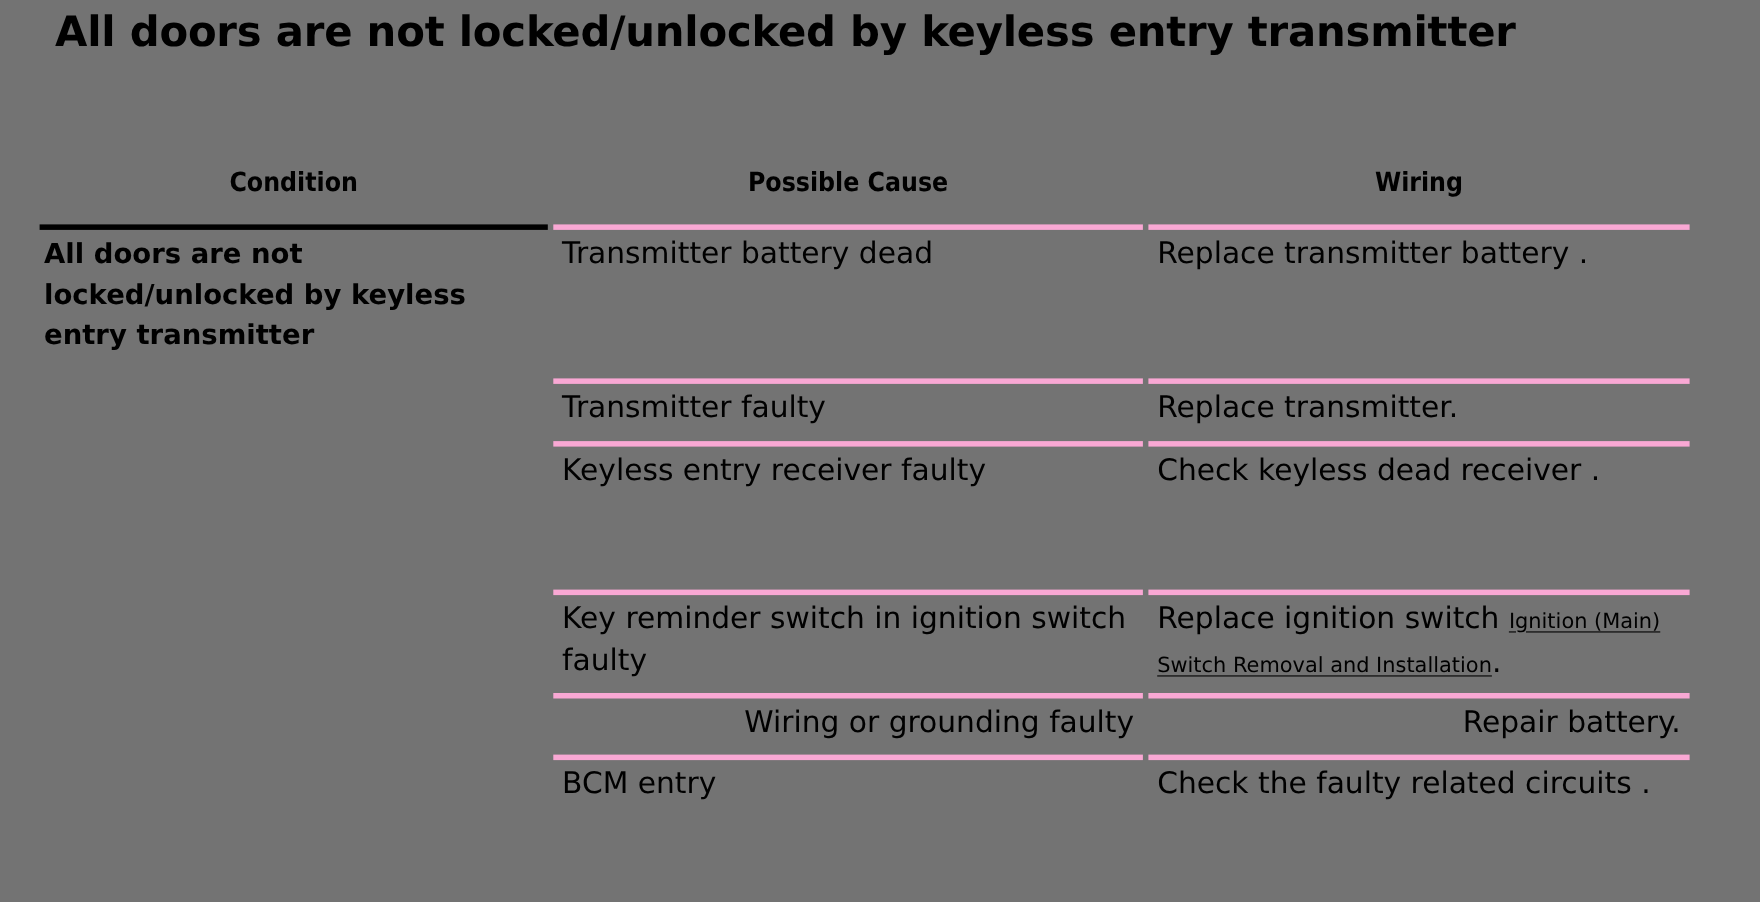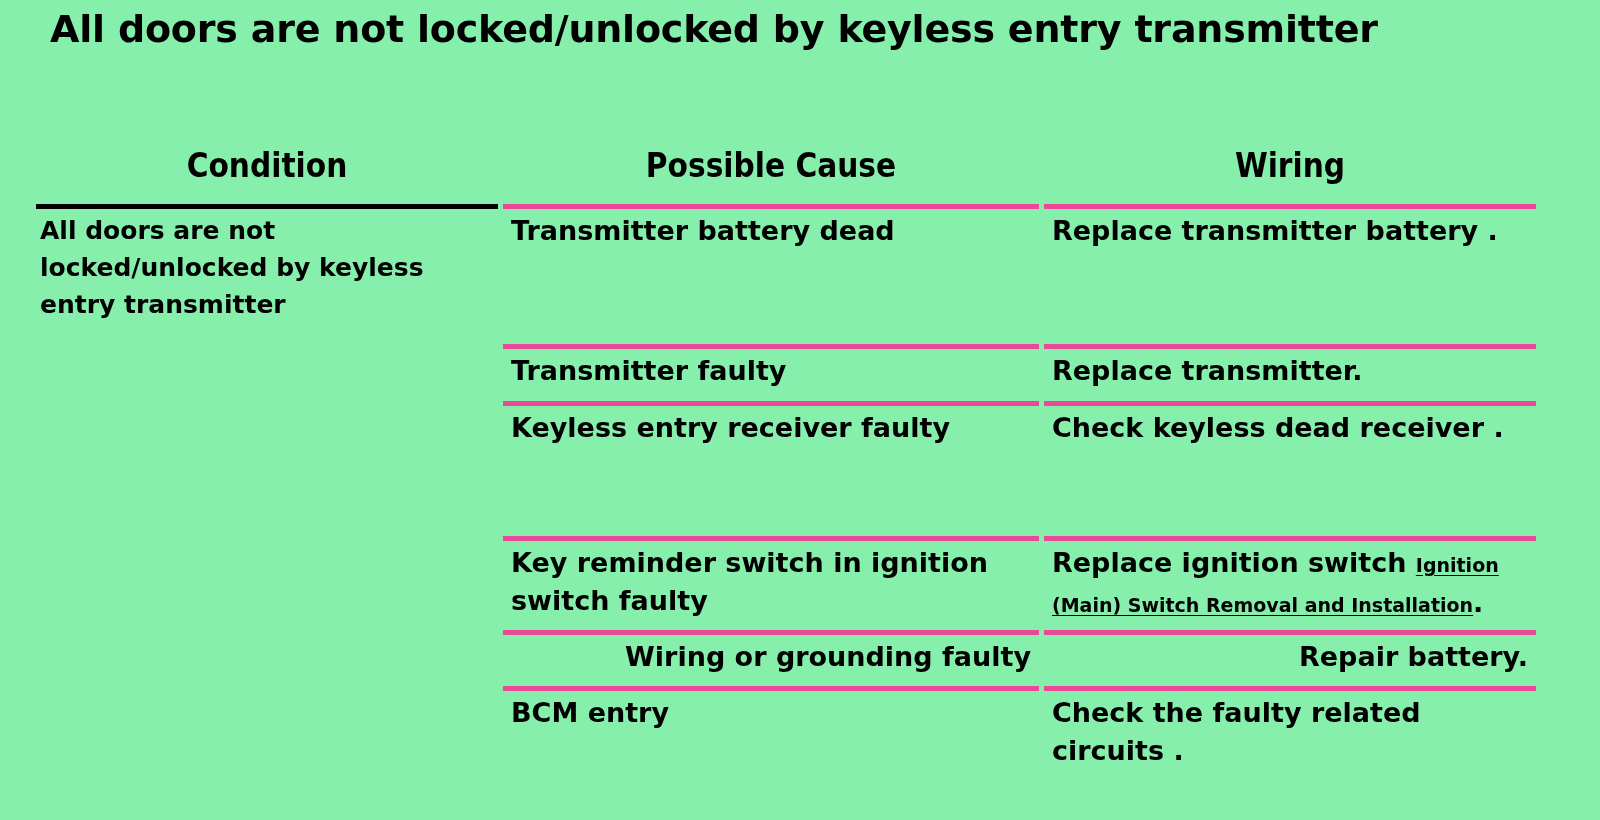--- a/index.html
+++ b/index.html
@@ -13,21 +13,21 @@
     overflow: hidden;
     font-family: "DejaVu Sans", sans-serif;
     color: #000000;
     -webkit-font-smoothing: none;
   }
 
   #page {
     position: relative;
     width: 1600px;
     height: 820px;
-    background: #86efac;
+    background: #737373;
   }
 
   
   .doc-title {
     position: absolute;
     left: 50px;
     top: 2px;
     width: 1400px;
     font-family: "DejaVu Sans", sans-serif;
     font-weight: bold;
@@ -54,39 +54,39 @@
   table.matrix col.c-cond   { width: 462px; }
   table.matrix col.c-gap1   { width: 5px;  }
   table.matrix col.c-cause  { width: 536px; }
   table.matrix col.c-gap2   { width: 5px;  }
   table.matrix col.c-action { width: 492px; }
 
   
   th.col-head {
     font-family: "DejaVu Sans Condensed", "DejaVu Sans", sans-serif;
     font-weight: bold;
-    font-size: 33px;
+    font-size: 24px;
     line-height: 32px;
     text-align: center;
     padding: 0 0 22px 0;
     vertical-align: top;
     border: none;
     white-space: nowrap;
   }
   th.gapcell, td.gapcell { padding: 0; border: none; }
 
   
   td.cell {
     font-family: "DejaVu Sans", sans-serif;
-    font-weight: bold;
+    font-weight: normal;
     font-size: 27px;
     line-height: 38px;
     vertical-align: top;
     padding: 3px 8px 6px 8px;
-    border-top: 5px solid #ec4899;
+    border-top: 5px solid #f9a8d4;
     border-left: none;
     border-right: none;
     border-bottom: none;
   }
 
   td.cell.cond {
     font-weight: bold;
     font-size: 25px;
     line-height: 37px;
     padding-left: 4px;

